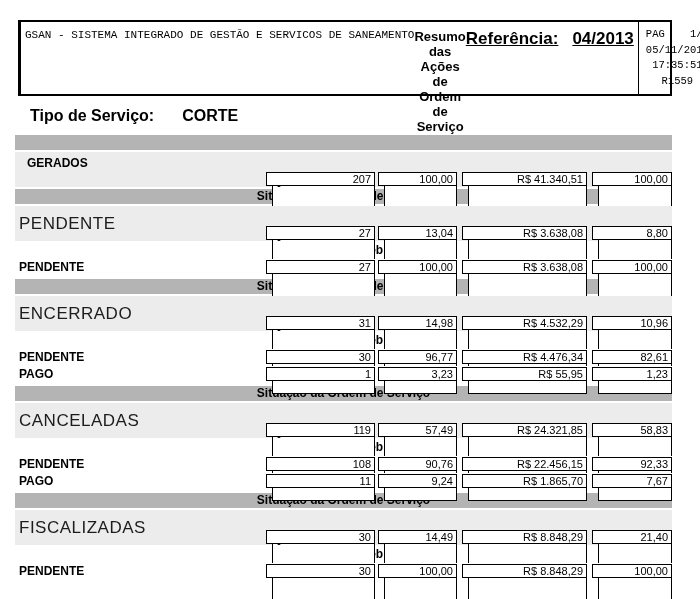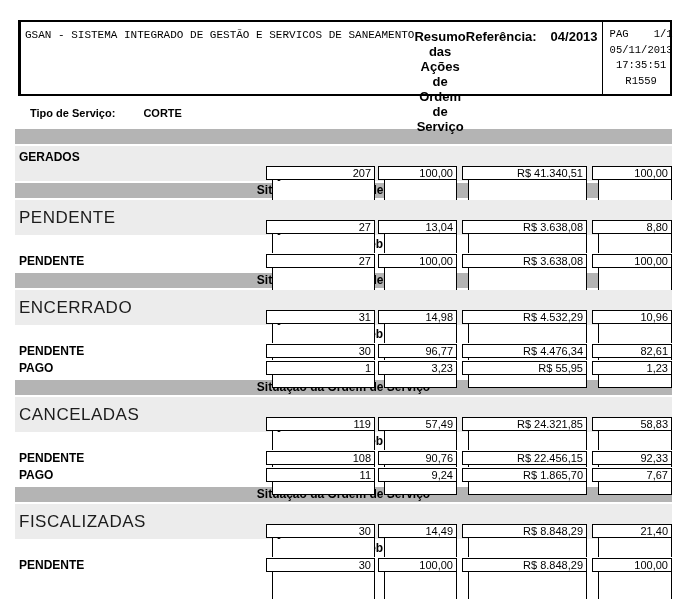--- a/index.html
+++ b/index.html
@@ -12,47 +12,47 @@
     box-sizing:border-box; margin:20px 0 0 18px; width:654px; height:76px;
     border:2px solid #000; display:flex; background:#fff;
   }
   .hdr-logo { width:95px; border-right:1px solid #000; }
   .hdr-center {
     flex:1; display:flex; justify-content:space-between;
     text-align:center; padding:7px 4px 8px 4px; box-sizing:border-box;
   }
   .hdr-title { font-family:"Liberation Mono", monospace; font-size:11px; letter-spacing:0px; white-space:nowrap; }
   .hdr-subtitle { font-size:13px; font-weight:bold; }
-  .hdr-ref { font-size:13px; font-weight:bold; }
+  .hdr-ref { font-size:17px; font-weight:bold;text-decoration:underline; }
   .hdr-ref .ref-val { margin-left:14px; }
   .hdr-right {
     width:116px; border-left:1px solid #000; box-sizing:border-box;
     font-family:"Liberation Mono", monospace; font-size:10.5px;
     display:flex; flex-direction:column; justify-content:space-between;
     padding:6px 7px 7px 7px; text-align:center;
   }
   .pag-line { display:flex; justify-content:space-between; }
   
-  .service-type { margin:11px 0 0 30px; font-size:11px; font-weight:bold; display:flex; }
+  .service-type { margin:11px 0 0 30px; font-size:16px; font-weight:bold; display:flex; }
   .service-type .st-value { margin-left:28px; }
   
   .tbl { margin:10px 28px 0 15px; width:657px; }
   .section-band {
     height:15px; line-height:15px; background:var(--band,#b4b4b4);
     text-align:center; font-size:12px; font-weight:bold; margin-bottom:2px;
   }
   .sec-block {
     position:relative; background:var(--secbg,#ececec);
     padding:2px 0 1px 0; margin-bottom:2px;
   }
   .sec-label-big {
     position:absolute; left:4px; top:50%; transform:translateY(-50%);
     font-size:17px; font-weight:400; letter-spacing:0.5px; color:#1c1c1c; white-space:nowrap;
   }
-  .sec-label-small { position:absolute; left:4px; top:4px; font-size:12px; font-weight:bold; }
+  .sec-label-small { position:absolute; left:12px; top:4px; font-size:12px; font-weight:bold; }
   .box-row { display:flex; height:15px; margin-bottom:2px; padding-left:251px; }
   .box-row:last-child { margin-bottom:0;align-items:flex-end; }
   .slot { display:flex; box-sizing:border-box; }
   .slot-q  { width:109px; }
   .slot-p  { width:79px;  margin-left:3px; }
   .slot-v  { width:125px; margin-left:5px; }
   .slot-p2 { width:80px;  margin-left:5px; }
   .cellbox {
     flex:1; box-sizing:border-box; border:1px solid #000; background:#fff;
     font-size:11px; line-height:12px; text-align:right; padding:0 3px 0 0;

